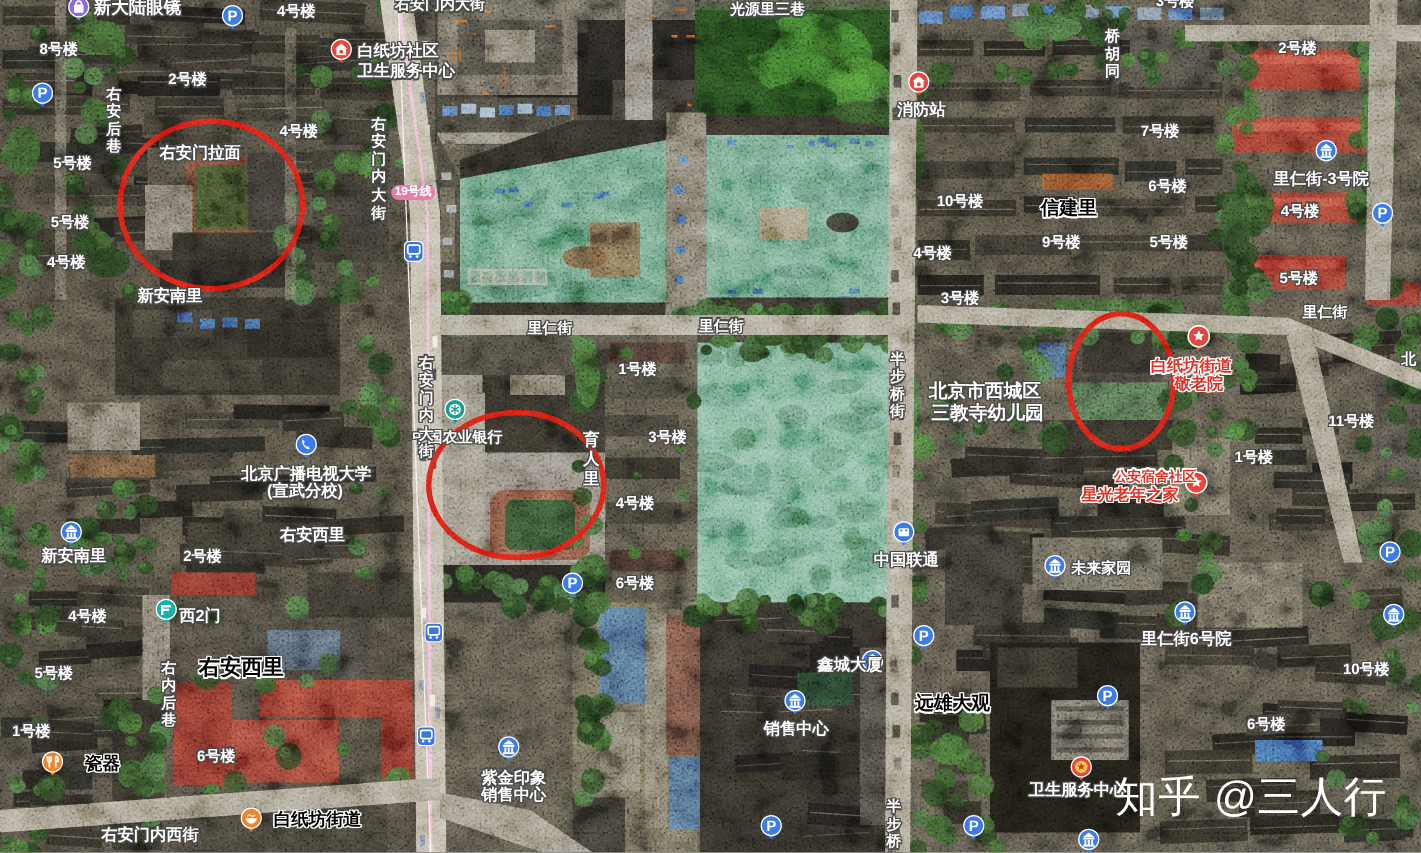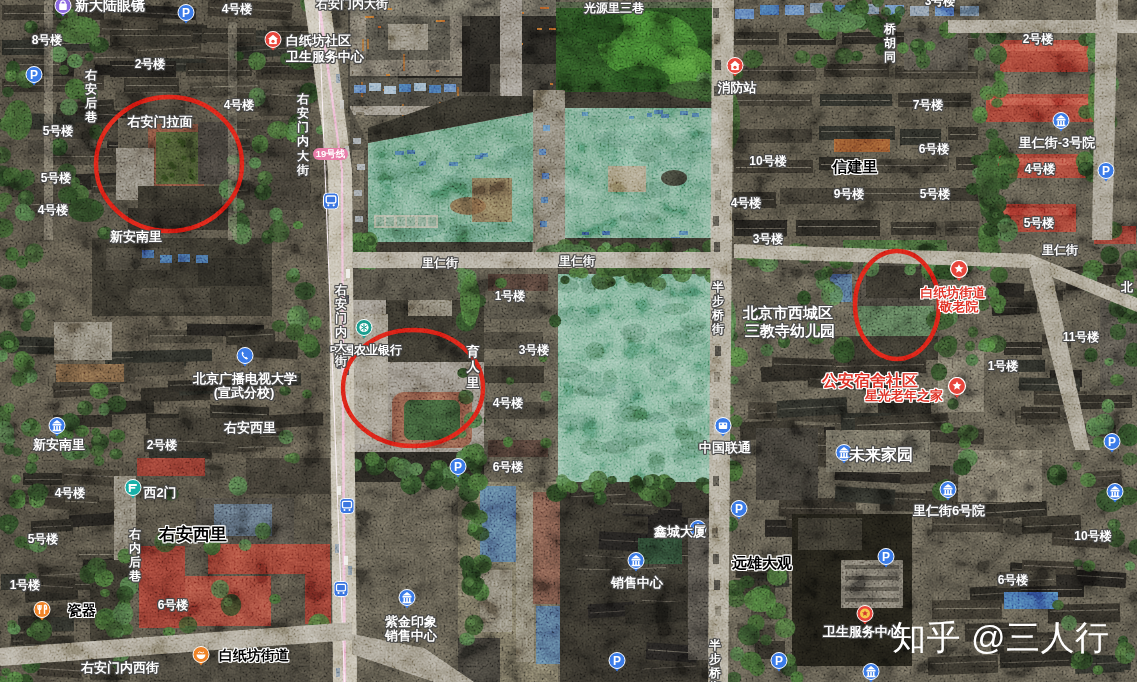--- a/index.html
+++ b/index.html
@@ -5,21 +5,21 @@
 #map{position:relative;width:1137px;height:682px;overflow:hidden;background:#736d60;
  font-family:"Liberation Sans",sans-serif}
 #map svg.bg{position:absolute;left:0;top:0}
 .noise{position:absolute;left:0;top:0;mix-blend-mode:overlay;opacity:.38}
 .noise2{position:absolute;left:0;top:0;mix-blend-mode:overlay;opacity:.4}
 .ic{position:absolute;transform:translate(-50%,-50%)}
 .lb{position:absolute;white-space:nowrap;transform:translate(-50%,-50%);color:#fff;
  font-weight:bold;font-size:12px;
  text-shadow:-1px -1px 0 #4a4a4a,1px -1px 0 #4a4a4a,-1px 1px 0 #4a4a4a,1px 1px 0 #4a4a4a,0 -1px 0 #4a4a4a,0 1px 0 #4a4a4a,-1px 0 0 #4a4a4a,1px 0 0 #4a4a4a}
 .w13{font-size:13px}
-.w14{font-size:16px}
+.w14{font-size:12px}
 .w15{font-size:15px}
 .w14l{font-size:14px;transform:translate(0,-50%) }
 .w13l{font-size:13px;transform:translate(0,-50%)}
 .vert{transform:translate(-50%,0);line-height:1.18;text-align:center}
 .org{color:#000000;text-shadow:-1px -1px 0 #fff,1px -1px 0 #fff,-1px 1px 0 #fff,1px 1px 0 #fff,0 -1px 0 #fff,0 1px 0 #fff,-1px 0 0 #fff,1px 0 0 #fff}
 .red{color:#e03428;font-size:13px;text-shadow:-1px -1px 0 #fff,1px -1px 0 #fff,-1px 1px 0 #fff,1px 1px 0 #fff,0 -1px 0 #fff,0 1px 0 #fff,-1px 0 0 #fff,1px 0 0 #fff}
 .m19{position:absolute;left:313px;top:148px;width:35px;height:12px;background:#e87da9;
  border-radius:6px;color:#fff;font-size:9.5px;font-weight:bold;text-align:center;line-height:12px}
 .wm{position:absolute;left:892px;top:615px;color:#fff;font-size:34px;font-weight:normal;
  white-space:nowrap;letter-spacing:0.5px}
@@ -2183,17 +2183,17 @@
 <div class="lb org" style="left:762px;top:563px;font-size:15px">远雄大观</div>
 
 <div class="lb org" style="left:82px;top:611px;font-size:14px">瓷器</div>
 
 <div class="lb org" style="left:254px;top:656px;font-size:14px">白纸坊街道</div>
 
 <div class="lb red" style="left:953px;top:293px;font-size:13px">白纸坊街道</div>
 
 <div class="lb red" style="left:959px;top:307px;font-size:13px">敬老院</div>
 
-<div class="lb red" style="left:870px;top:381px;font-size:16px">公安宿舍社区</div>
+<div class="lb red" style="left:924px;top:381px;font-size:11px">公安宿舍社区</div>
 
 <div class="lb red" style="left:904px;top:396px;font-size:13px">星光老年之家</div>
 
 <div class="wm">知乎 @三人行</div>
 </div>
 </body></html>

